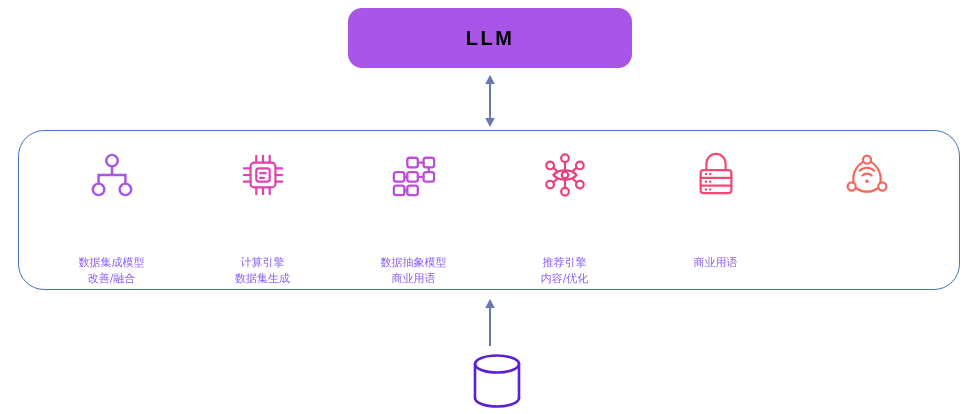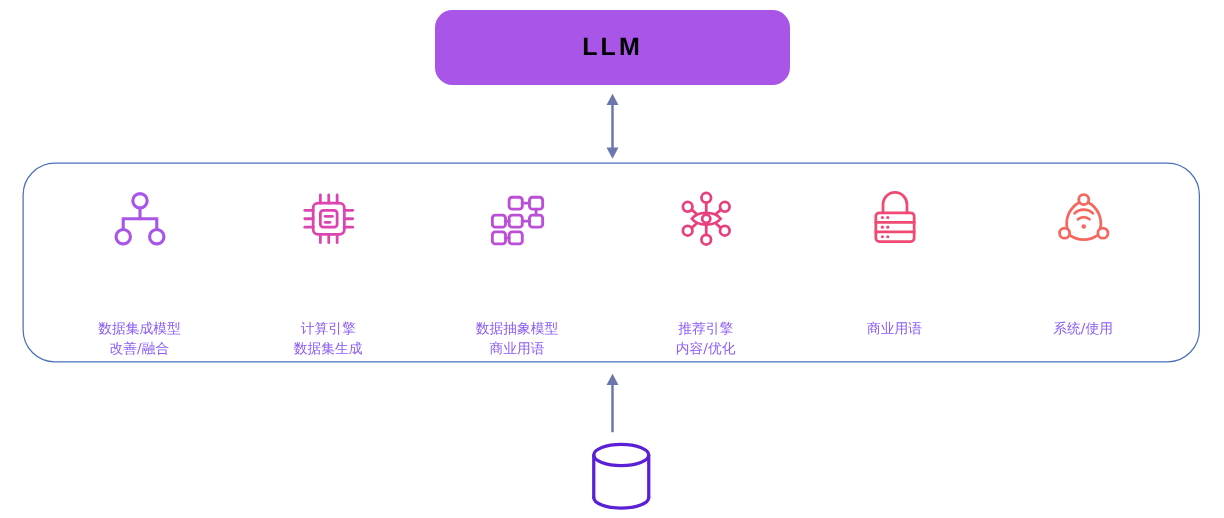--- a/index.html
+++ b/index.html
@@ -260,21 +260,20 @@
           <circle cx="40" cy="36" r="4.2"></circle>
           <path d="M19.8 10.6 A20 20 0 0 0 10.2 32.2"></path>
           <path d="M28.2 10.6 A20 20 0 0 1 37.8 32.2"></path>
           <path d="M12.6 37.8 A20 20 0 0 0 35.4 37.8"></path>
           <path d="M16.4 19.5 A11 11 0 0 1 31.6 19.5"></path>
           <path d="M19.2 24.5 A7 7 0 0 1 28.8 24.5"></path>
         </g>
         <circle cx="24" cy="30.5" r="1.9" fill="#f4685f"></circle>
       </svg>
       <div class="item-label">
-        <span class="l2">系统/使用</span>
       </div>
     </div>
 
   </div>
 
   <svg class="arrow-bottom" viewBox="0 0 32 48">
     <line x1="16" y1="8" x2="16" y2="48" stroke="#6b78b0" stroke-width="2"></line>
     <polygon points="16,1 11.2,10 20.8,10" fill="#6b78b0"></polygon>
   </svg>
 

